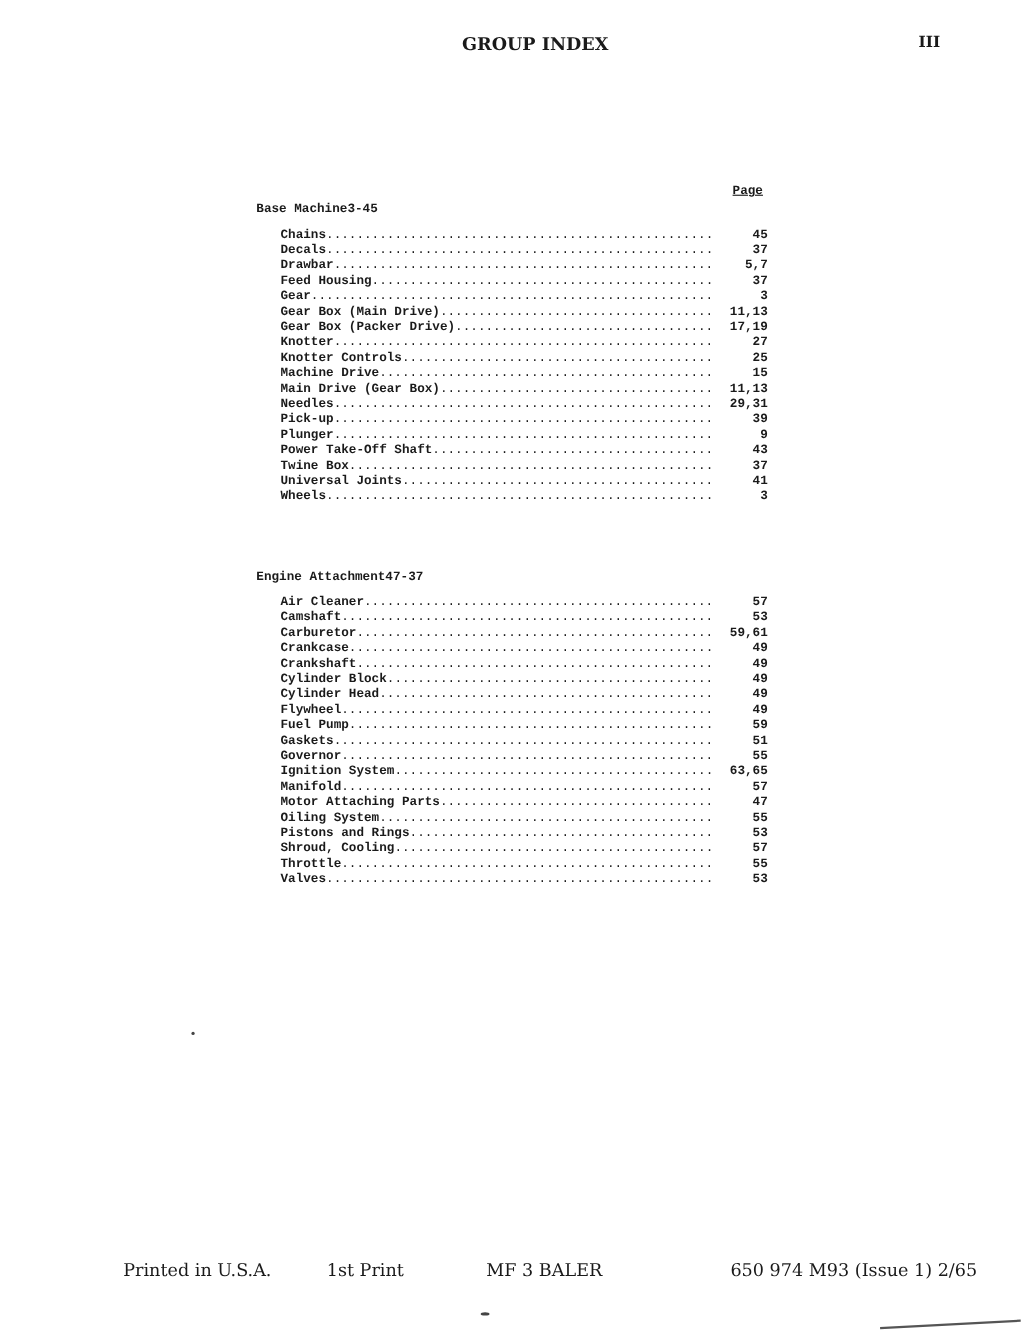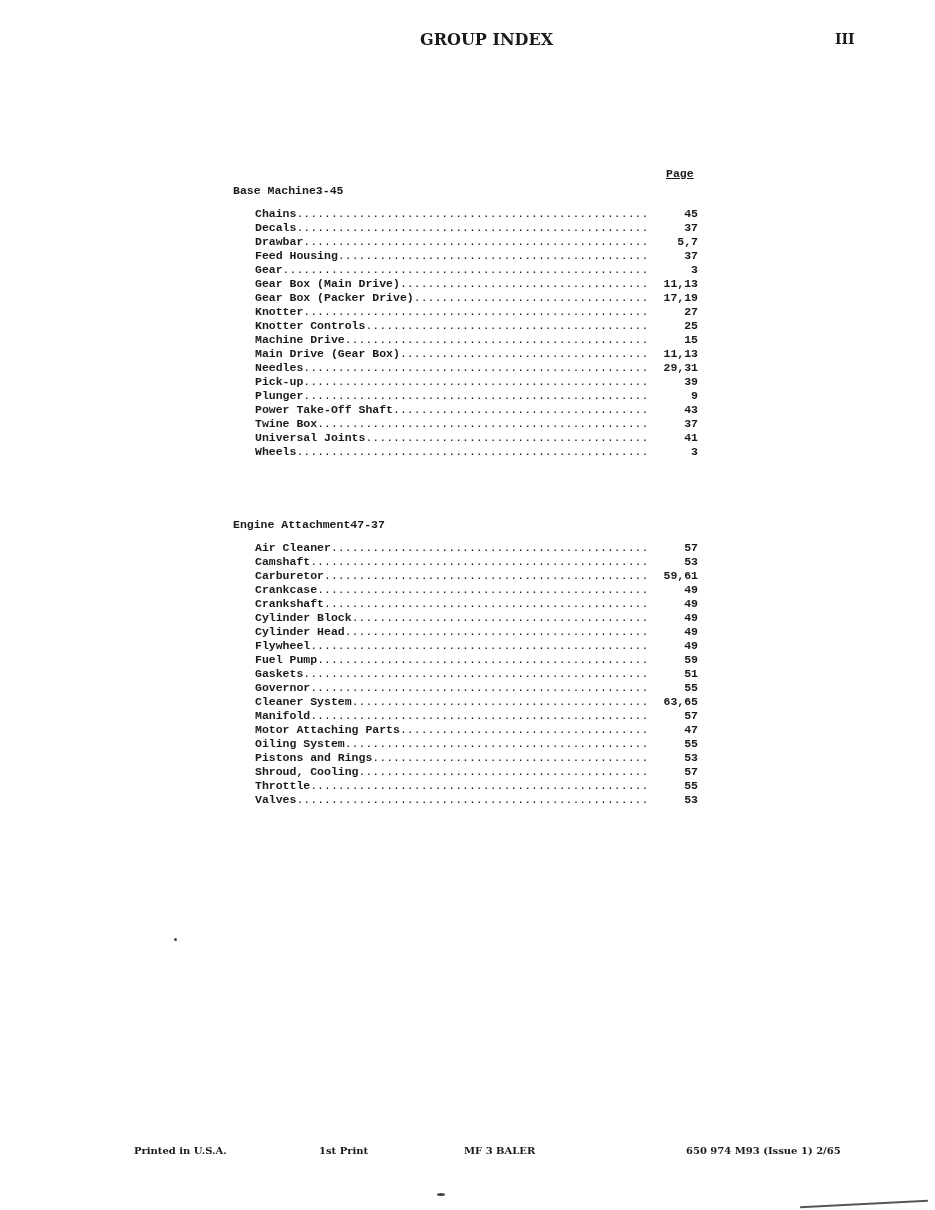--- a/index.html
+++ b/index.html
@@ -26,23 +26,22 @@
     .sec-title { display: flex; height: 14px; line-height: 14px; }
     .entries { margin-top: 9px; margin-left: 22px; }
     .entry { display: flex; height: 14px; line-height: 14px; white-space: nowrap; }
     .entry .label { flex: 0 0 auto; }
     .entry .dots { flex: 1 1 auto; overflow: hidden; font-weight: normal; }
     .entry .dots::after {
       content: "................................................................................................................";
     }
     .entry .pg { flex: 0 0 50px; text-align: right; }
     .footer {
-      position: absolute; top: 1145px; font-size: 10px; font-weight: bold;
+      position: absolute; top: 1145px; font-size: 16px; font-weight: normal;
       font-family: "DejaVu Serif", "Liberation Serif", serif;
-      margin-left: 22px;
     }
     .speck { position: absolute; background: #444; border-radius: 50%; }
     .scanline {
       position: absolute; left: 800px; top: 1203px; width: 128px; height: 2px; background: #555;
       transform: rotate(-3deg);
     }
   </style>
 </head>
 <body>
 
@@ -204,21 +203,21 @@
         <span class="label">Gaskets</span>
         <span class="dots"></span>
         <span class="pg">51</span>
       </div>
       <div class="entry">
         <span class="label">Governor</span>
         <span class="dots"></span>
         <span class="pg">55</span>
       </div>
       <div class="entry">
-        <span class="label">Cleaner System</span>
+        <span class="label">Ignition System</span>
         <span class="dots"></span>
         <span class="pg">63,65</span>
       </div>
       <div class="entry">
         <span class="label">Manifold</span>
         <span class="dots"></span>
         <span class="pg">57</span>
       </div>
       <div class="entry">
         <span class="label">Motor Attaching Parts</span>

